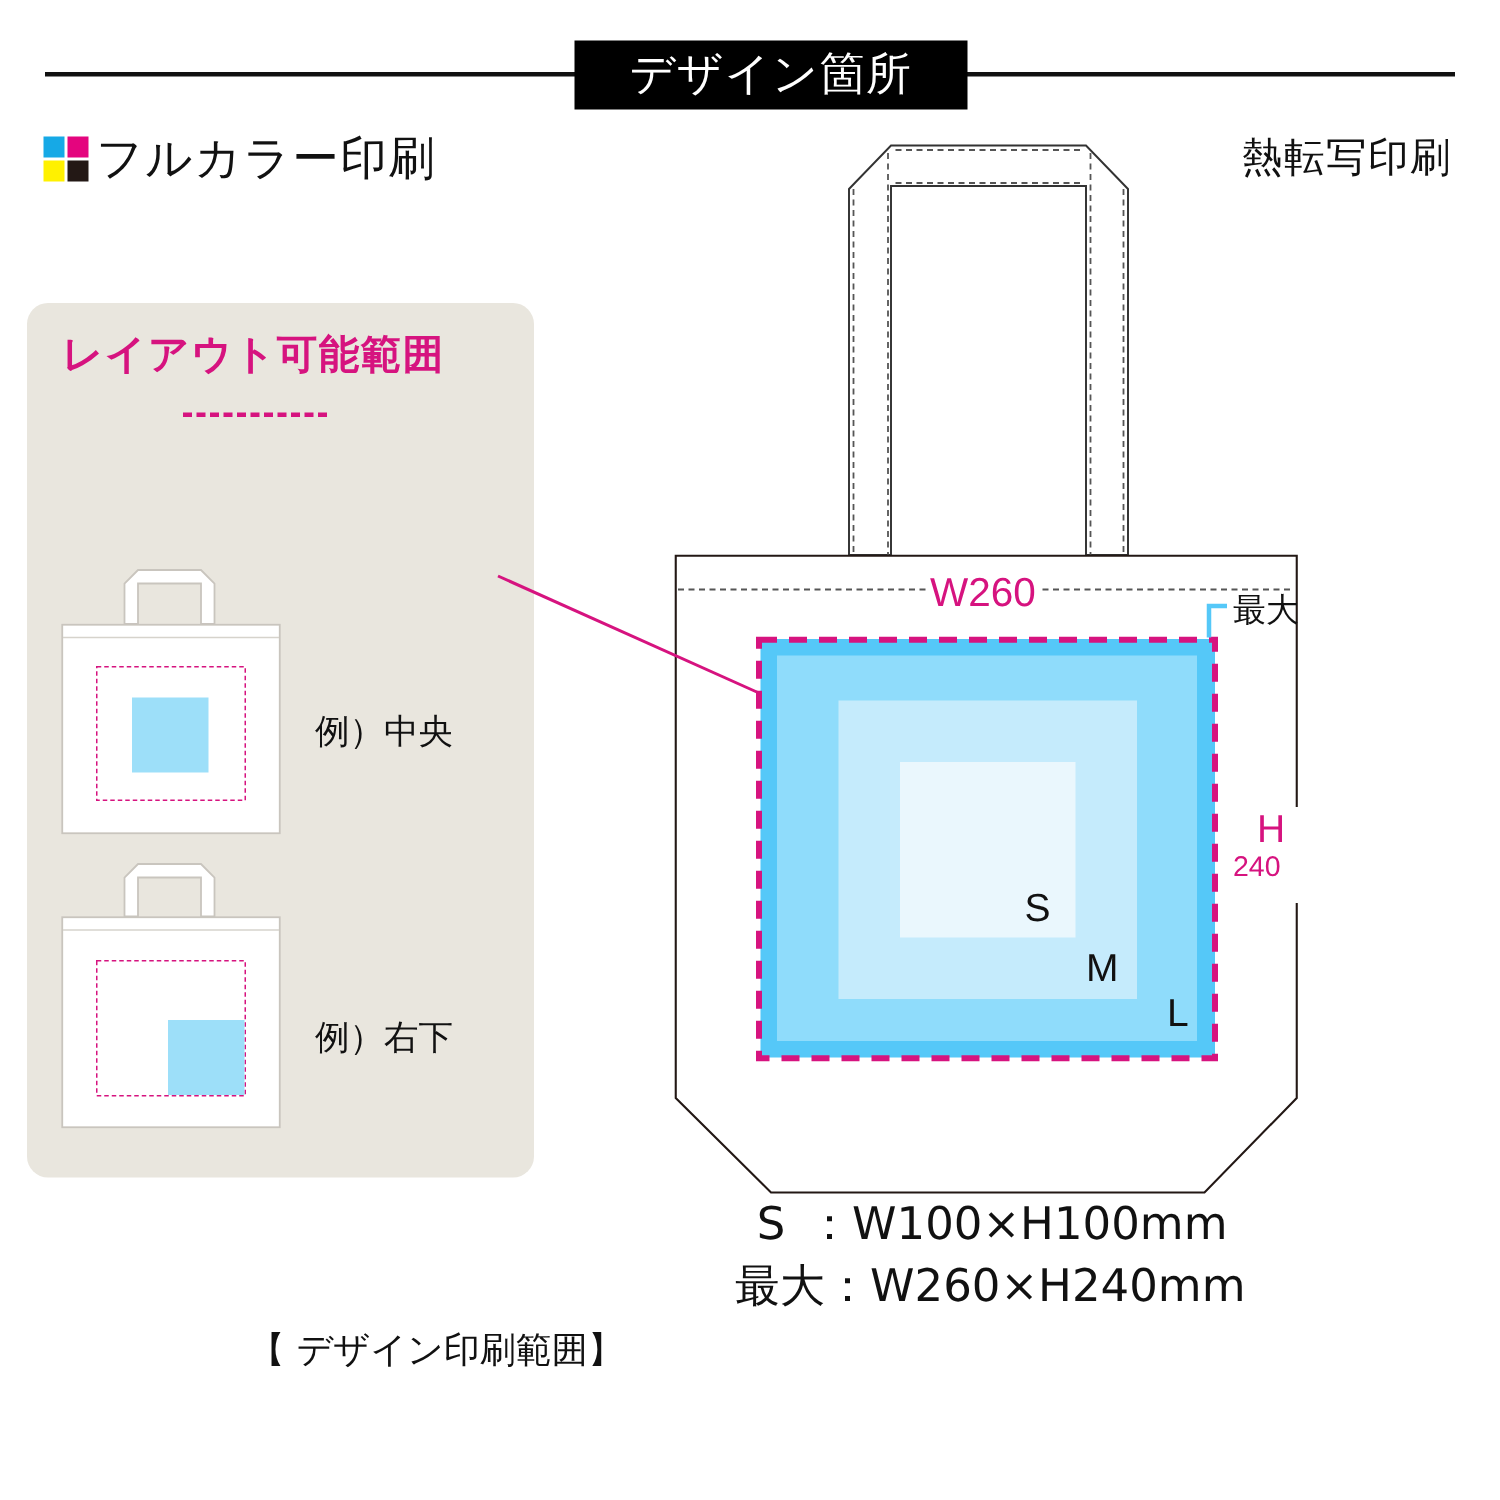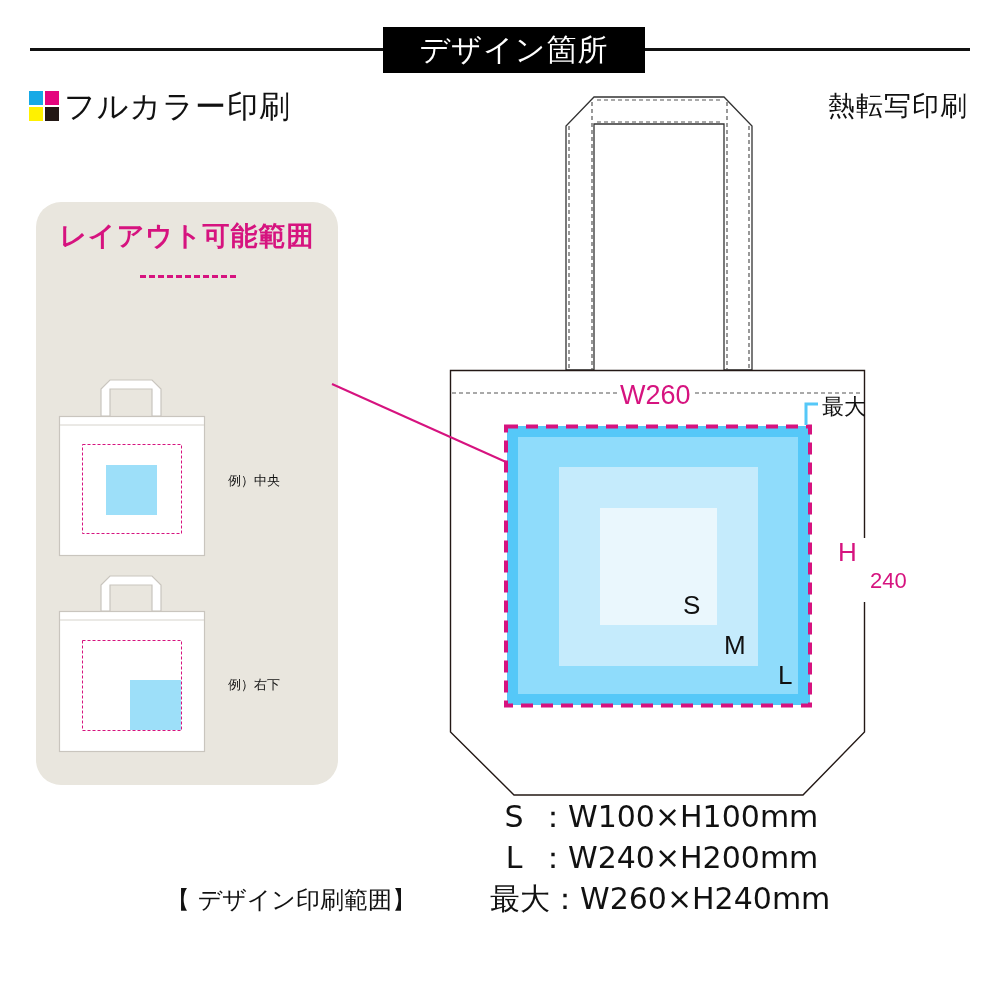--- a/index.html
+++ b/index.html
@@ -4,26 +4,26 @@
 <style>
   html,body{margin:0;padding:0;background:#fff;}
   body{width:1000px;height:1000px;position:relative;overflow:hidden;font-family:"DejaVu Sans","Liberation Sans",sans-serif;color:#111;}
   .abs{position:absolute;}
   .rule{position:absolute;left:30px;top:48px;width:940px;height:3px;background:#111;}
   .title-box{position:absolute;left:383px;top:27px;width:262px;height:46px;background:#000;color:#fff;font-size:30px;line-height:46px;text-align:center;letter-spacing:1px;}
   .cmyk{position:absolute;left:29px;top:91px;width:30px;height:30px;}
   .cmyk span{position:absolute;width:14px;height:14px;}
   .fullcolor{position:absolute;left:64px;top:88px;font-size:31px;line-height:36px;letter-spacing:1px;}
   .heat{position:absolute;right:32px;top:88px;font-size:27px;line-height:36px;letter-spacing:1px;}
-  .panel{position:absolute;left:36px;top:202px;width:302px;height:583px;background:#e9e6de;border-radius:25px;}
+  .panel{position:absolute;left:18px;top:202px;width:302px;height:583px;background:#e9e6de;border-radius:14px;padding-left:36px;}
   .panel-title{position:absolute;left:0;width:302px;top:16px;text-align:center;font-size:27px;font-weight:bold;color:#d6137f;letter-spacing:1px;}
   .panel-dash{position:absolute;left:104px;top:73px;width:96px;height:0;border-top:3px dashed #d6137f;}
   .panel-desc{position:absolute;left:26px;top:98px;width:260px;font-size:19px;line-height:27px;}
   .mini{position:absolute;}
-  .ex-label{position:absolute;font-size:13px;}
+  .ex-label{position:absolute;font-size:23px;}
   .sizes{position:absolute;left:490px;top:796px;font-size:30px;line-height:41px;}
   .sizes .row{white-space:nowrap;}
   .range-label{position:absolute;left:166px;top:884px;font-size:24px;}
   .sml{position:absolute;font-size:26px;}
 </style>
 </head>
 <body>
 
 <div class="rule"></div>
 <div class="title-box">デザイン箇所</div>
@@ -91,30 +91,27 @@
   <polyline points="806,425 806,404 818,404" fill="none" stroke="#55c8f8" stroke-width="3"></polyline>
 
   <line x1="332" y1="384" x2="506" y2="462" stroke="#d6137f" stroke-width="2"></line>
 
   <rect x="862" y="538" width="6" height="64" fill="#fff"></rect>
 </svg>
 
 <div class="sml" style="left:620px;top:380px;color:#d6137f;font-size:27px;font-family:'Liberation Sans',sans-serif;text-align:center;">W260</div>
 <div class="sml" style="left:822px;top:392px;font-size:22px;">最大</div>
 <div class="sml" style="left:838px;top:537px;color:#d6137f;font-size:26px;font-family:'Liberation Sans',sans-serif;">H</div>
-<div class="sml" style="left:822px;top:568px;color:#d6137f;font-size:22px;font-family:'Liberation Sans',sans-serif;margin-left:48px;">240</div>
+<div class="sml" style="left:822px;top:568px;color:#d6137f;font-size:19px;font-family:'Liberation Sans',sans-serif;">240</div>
 
 <div class="sml" style="left:683px;top:590px;font-family:'Liberation Sans',sans-serif;">S</div>
 <div class="sml" style="left:724px;top:630px;font-family:'Liberation Sans',sans-serif;">M</div>
 <div class="sml" style="left:778px;top:660px;font-family:'Liberation Sans',sans-serif;">L</div>
 
 <div class="range-label">【 デザイン印刷範囲】</div>
 <div class="sizes">
   <div class="row">
     <span style="display:inline-block;width:48px;text-align:center">S</span><span>：</span><span>W100×H100mm</span>
   </div>
   <div class="row">
-    <span style="display:inline-block;width:48px;text-align:center">L</span><span>：</span><span>W240×H200mm</span>
-  </div>
-  <div class="row">
     <span>最大</span><span>：</span><span>W260×H240mm</span>
   </div>
 </div>
 
 </body></html>

